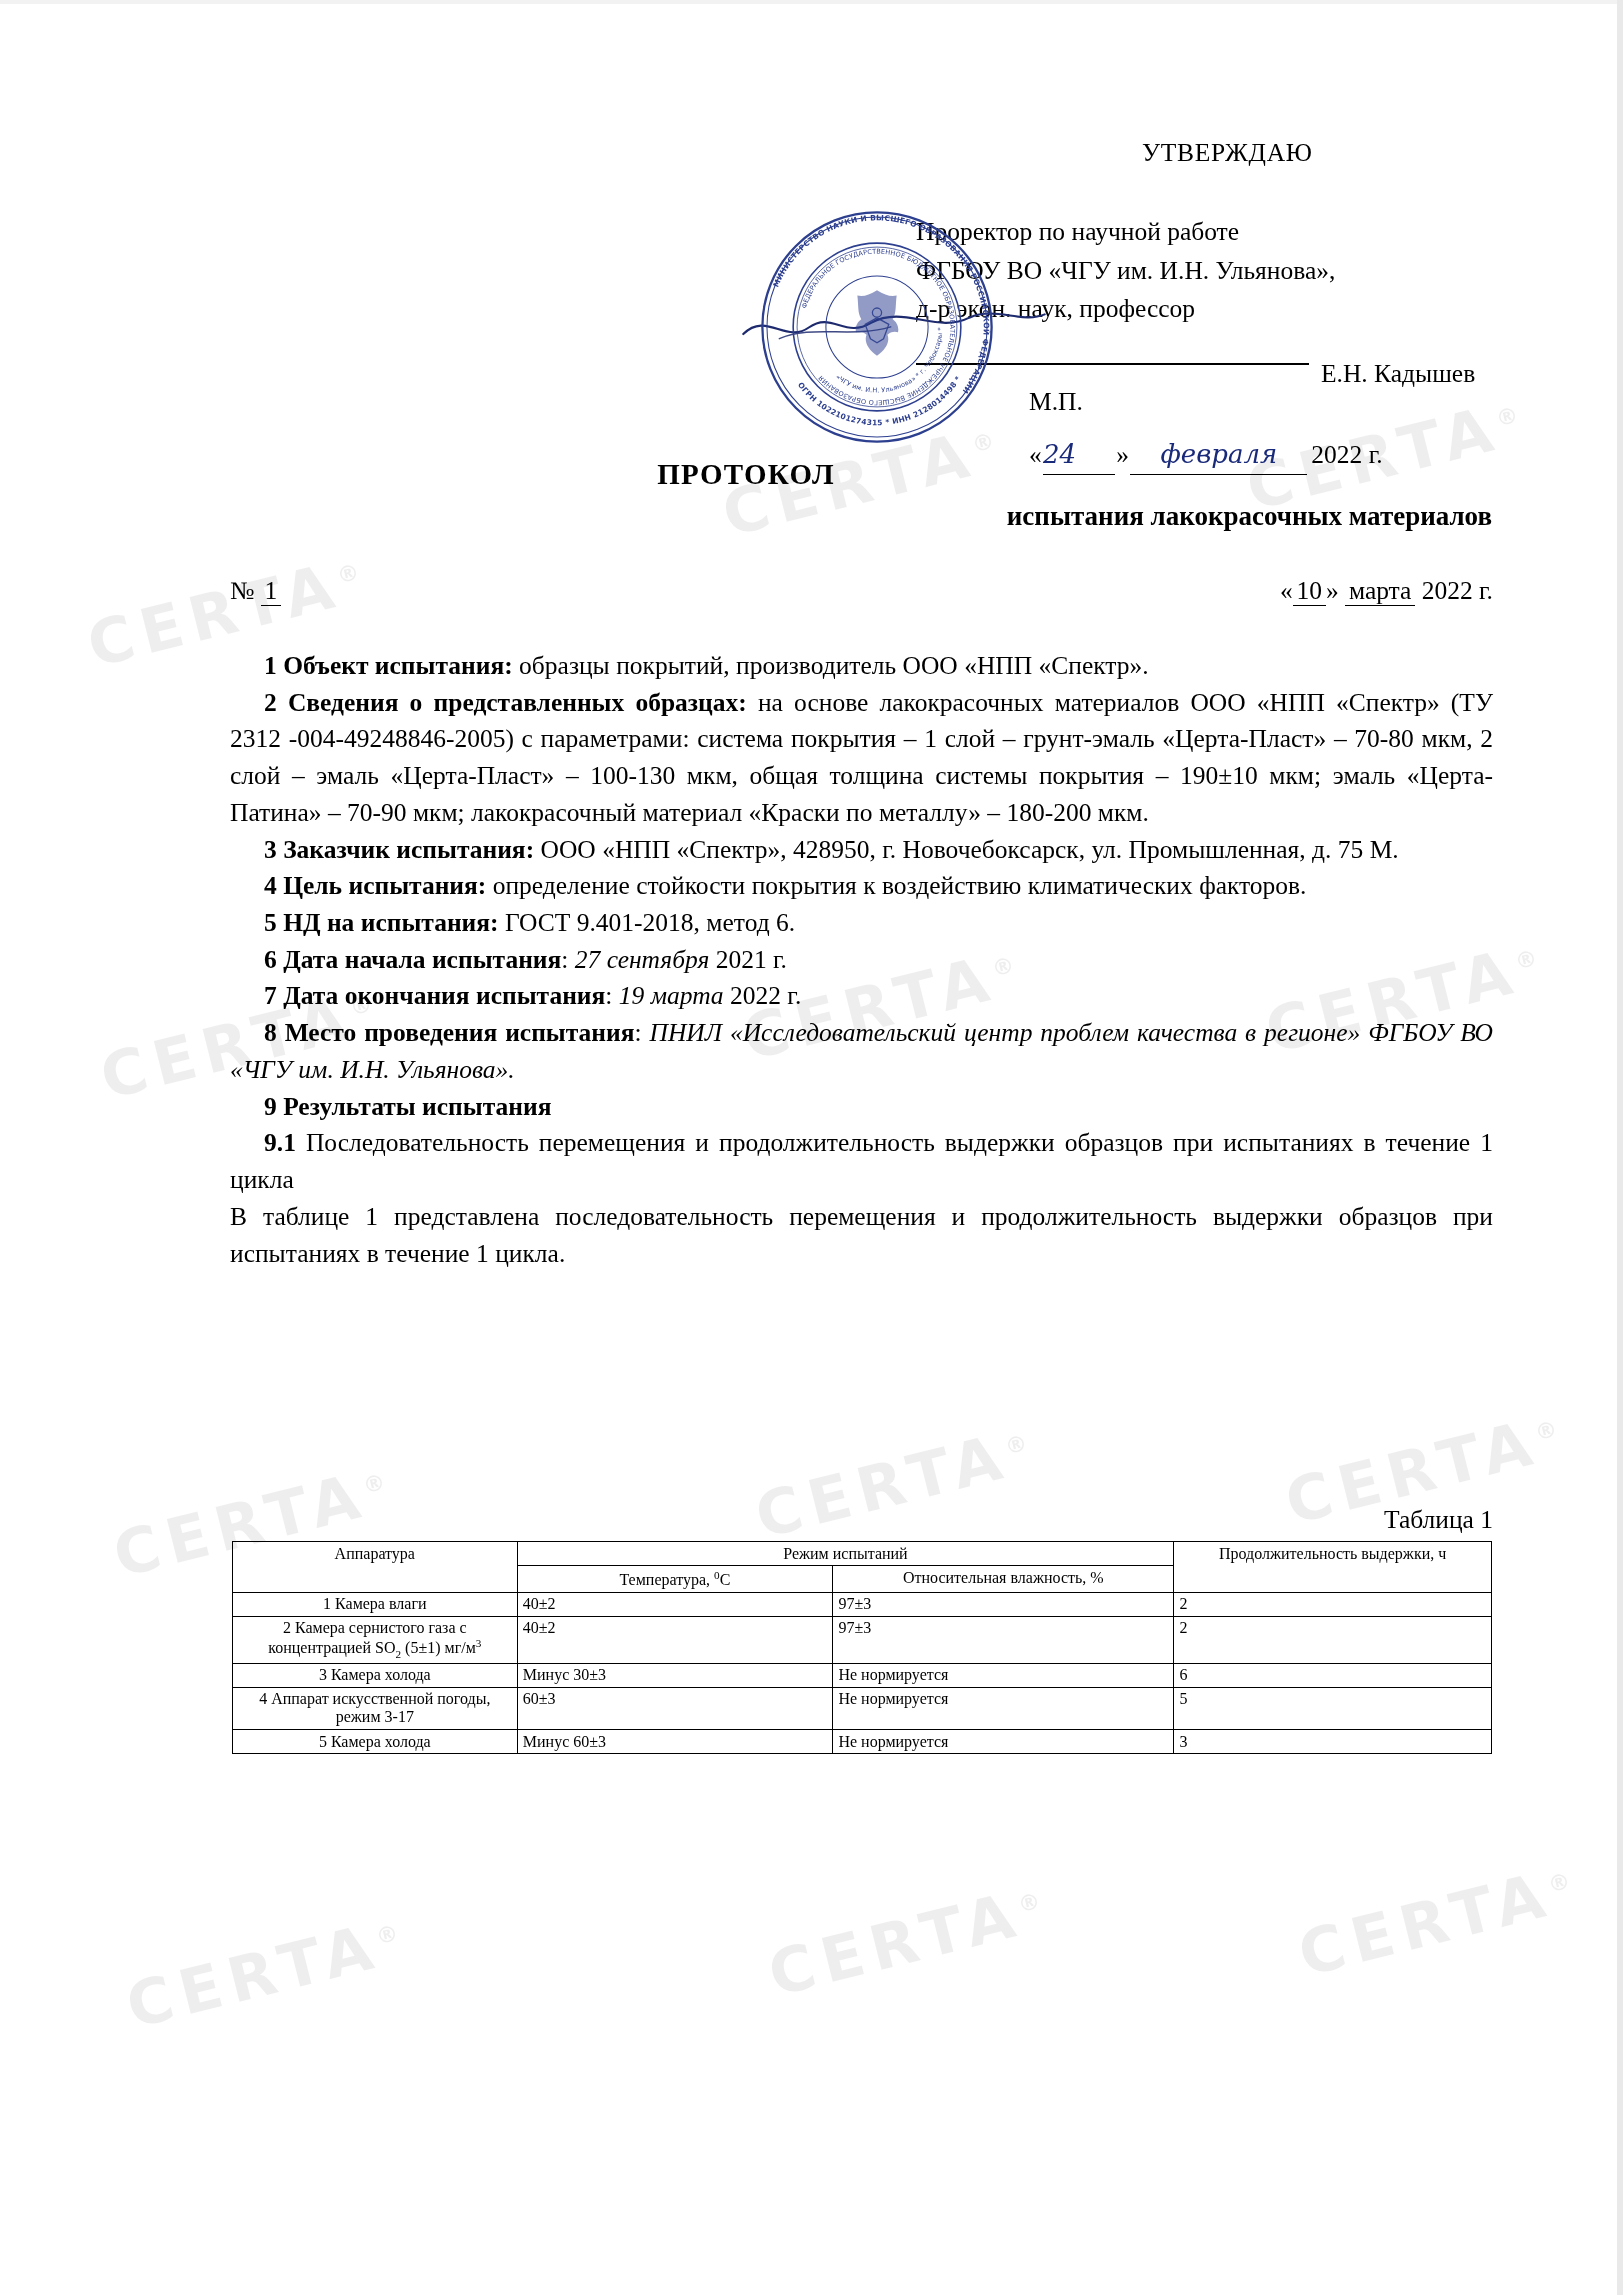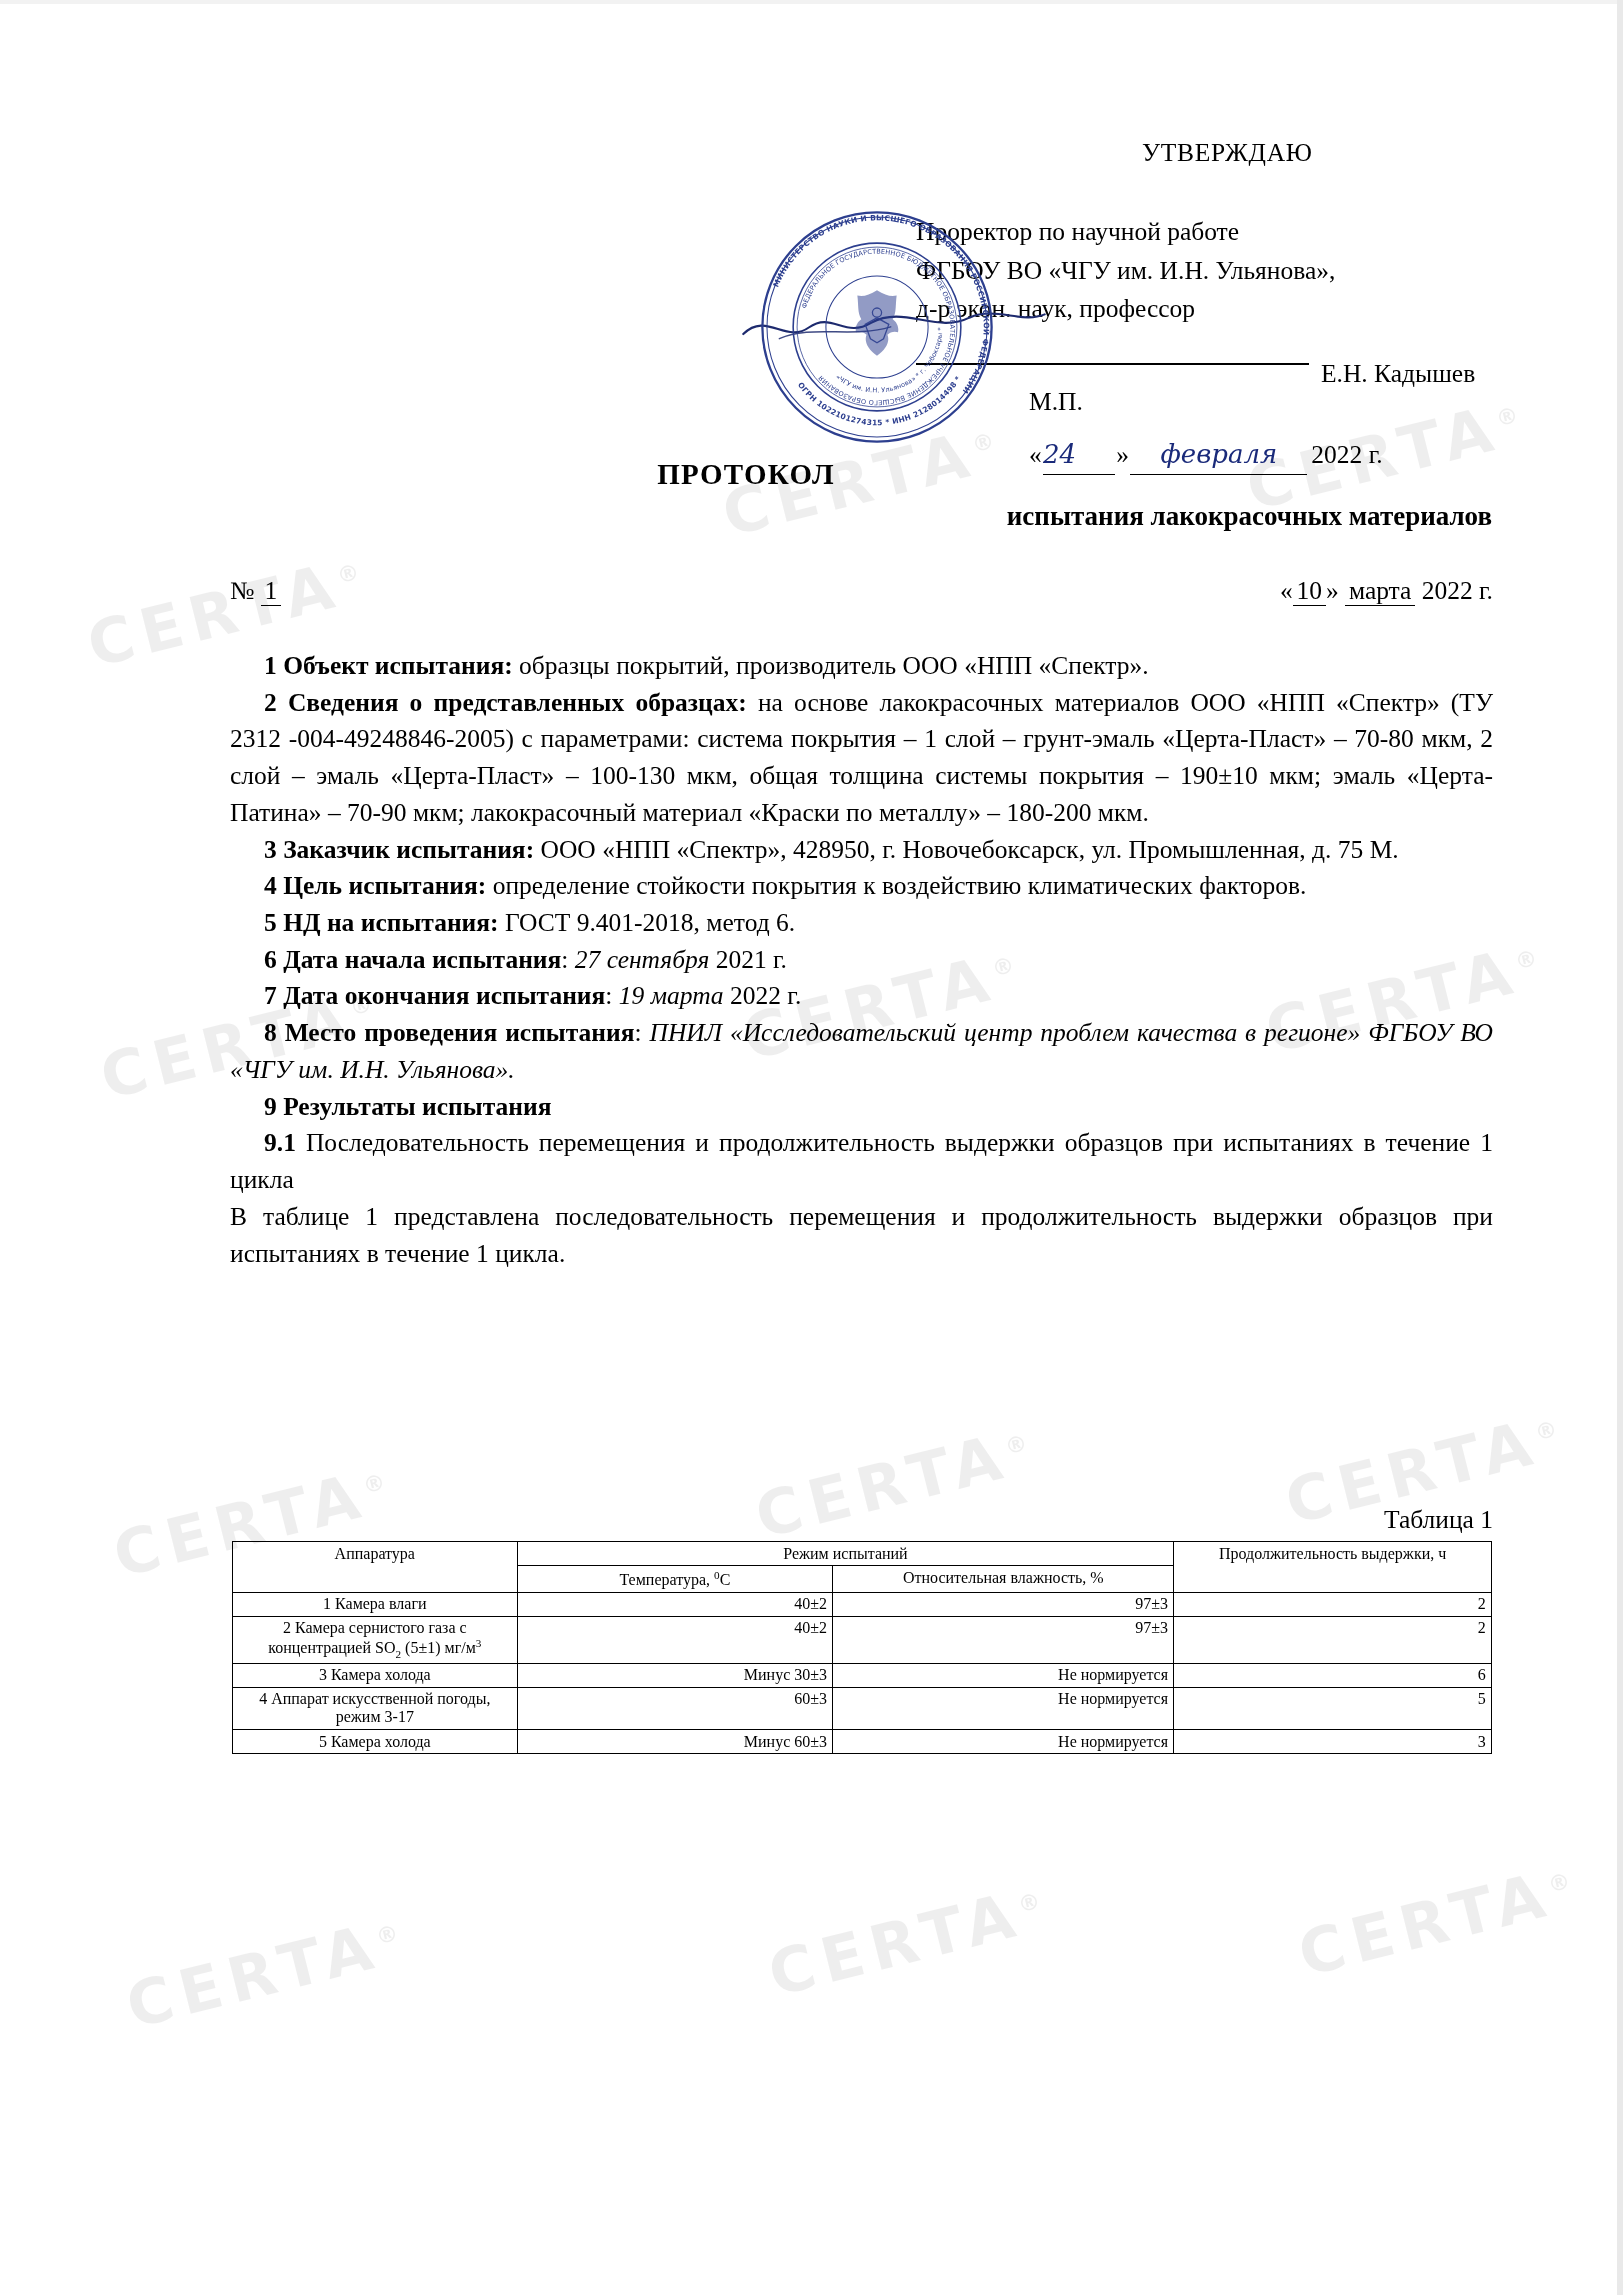--- a/index.html
+++ b/index.html
@@ -195,21 +195,21 @@
     border-collapse: collapse;
     font-size: 16px;
   }
   table.results td, table.results th {
     border: 1.3px solid #000;
     padding: 2.6px 5.2px;
     vertical-align: top;
     font-weight: normal;
   }
   table.results th { text-align: center; }
-  .c { text-align: right; }
+  .c { text-align: left; }
   .l { text-align: center; }
   .cellpad { padding-top: 6.5px; padding-bottom: 6.5px; }
   sub { font-size: 0.7em; vertical-align: sub; }
   sup { font-size: 0.7em; vertical-align: super; }
 
   
   .wm {
     position: absolute;
     font-family: "DejaVu Sans", sans-serif;
     font-weight: bold;

